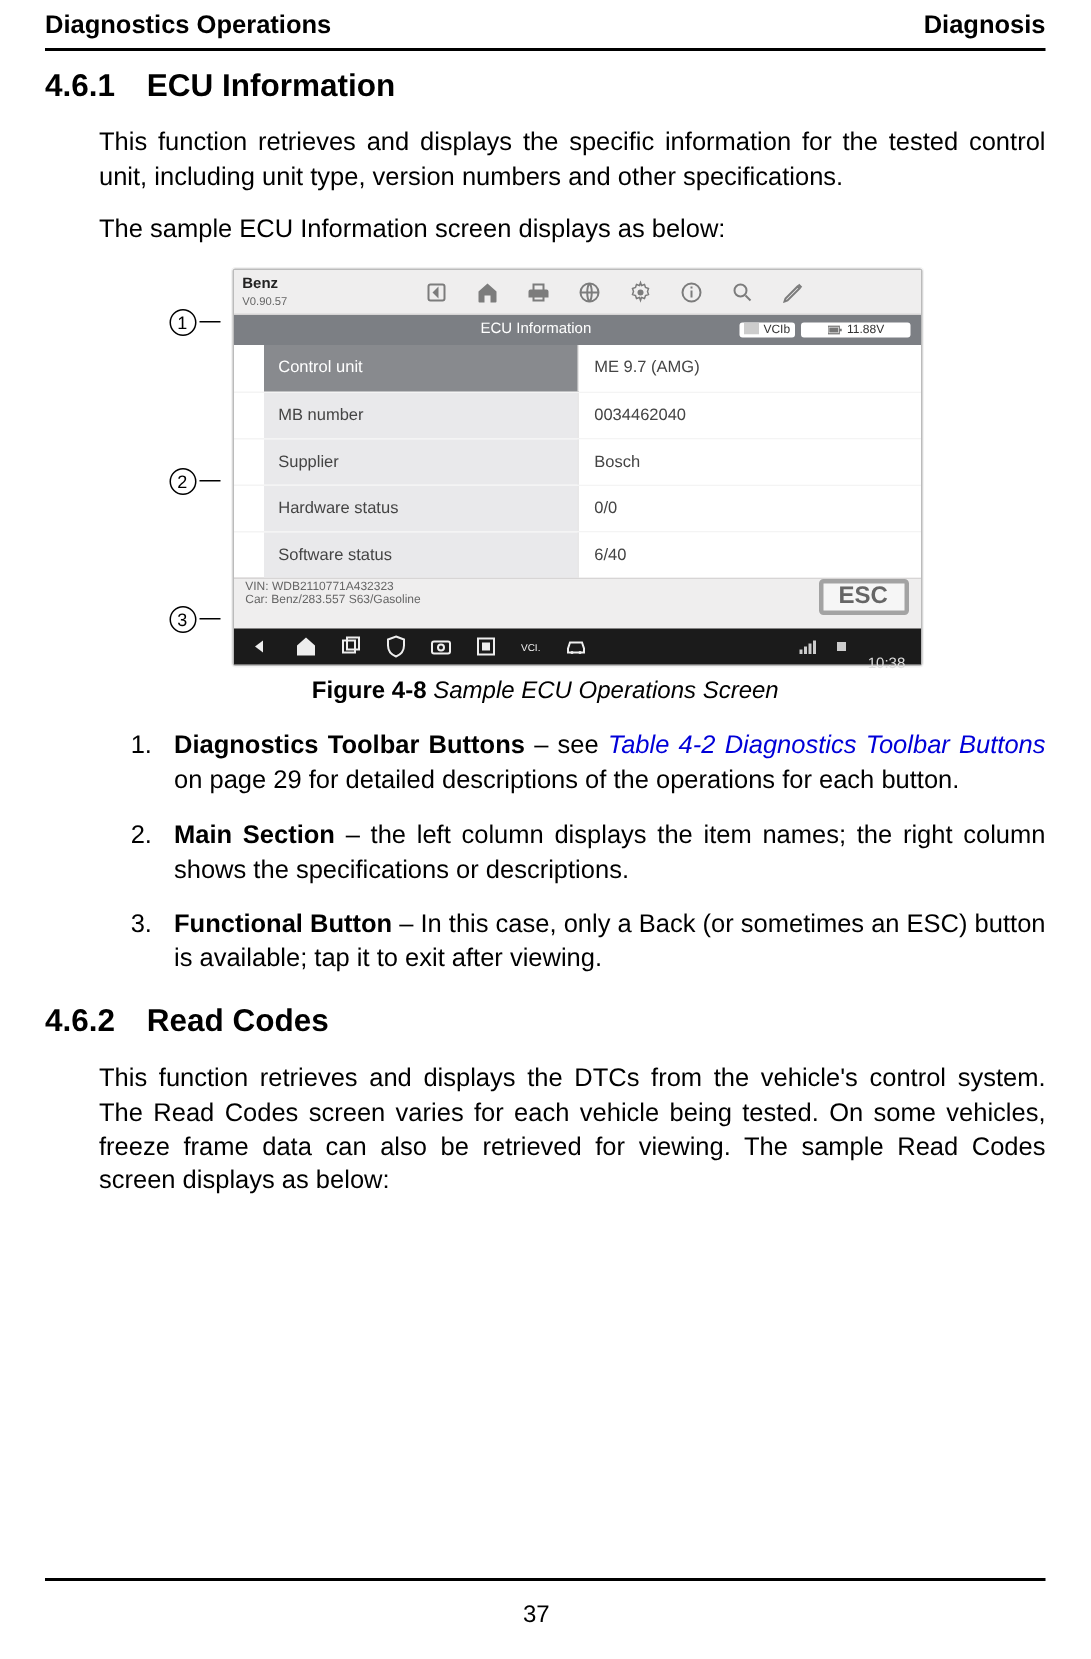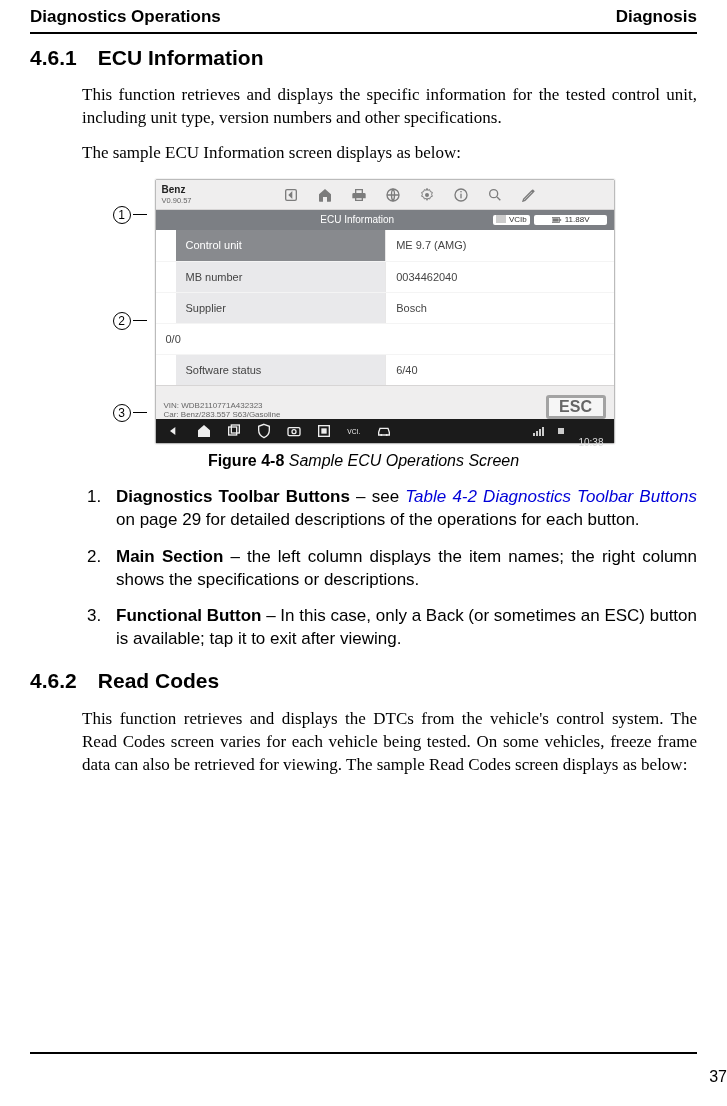--- a/index.html
+++ b/index.html
@@ -22,21 +22,21 @@
     font-family: Arial, Helvetica, sans-serif;
     color: var(--ink);
     font-size: 17px;
     line-height: 1.35;
   }
   .page { padding: 0 30px 30px; position:relative; min-height: var(--page-h); }
   .running-head { display:flex; justify-content:space-between; font-weight:700; padding:6px 0 3px;gap:28px; }
   .running-head + hr { border:none; border-top:2px solid #000; margin:0 0 10px; }
   h3.sec { font-size:21px; font-weight:700; margin:10px 0 12px; }
   .sec-num { display:inline-block; width:62px; }
-  .body-p { margin:0 0 12px 52px; text-align:justify;font-family:Liberation Serif, serif; }
+  .body-p { margin:0 0 12px 36px; text-align:justify; }
   ol.numlist { margin:8px 0 16px 52px; padding-left:24px; }
   ol.numlist li { margin:0 0 14px; padding-left:10px; text-align:justify; }
   ol.numlist li .lead { font-weight:700; }
   a.xref { color: var(--link); font-style: italic; text-decoration:none; }
   .figure-wrap { margin:14px auto 4px; display:flex; align-items:center; justify-content:center; gap:8px; }
   .callouts { display:flex; flex-direction:column; gap:0; font-size:13px; }
   .callout { display:flex; align-items:center; gap:2px; height:28px; }
   .callout .num { display:inline-flex; width:18px; height:18px; border:1.5px solid #000; border-radius:50%; align-items:center; justify-content:center; font-size:12px; line-height:1; }
   .callout .tick { display:inline-block; width:14px; border-top:1.5px solid #000; }
   .device {
@@ -55,30 +55,30 @@
   .subbar .batt { background:#fff; color:#333; border-radius:2px; padding:0 18px; font-size:8px; display:flex; align-items:center; gap:3px;}
   .subbar .vcib { background:#fff; color:#333; border-radius:2px; padding:0 3px; font-size:8px; display:flex; gap:3px;}
   .subbar .right-chips { display:flex; gap:4px; align-items:center; }
   .rows { background:#fff; }
   .row { display:flex; height:31px; align-items:stretch; border-top:1px solid #f4f4f4; }
   .row:first-child { border-top:none; }
   .cell-l, .cell-r { display:flex; align-items:center; padding:0 10px; }
   .cell-l { width:46%; background:var(--row-bg); color:#444; border-right:1px solid #e8e7e7;margin-left:20px; }
   .cell-r { flex:1; background:#fff; color:#444; }
   .row.hdr .cell-l { background:var(--head-row-bg); color:#fff; }
-  .footer { background:#efeeee; border-top:1px solid #d7d5d5; height:34px; display:flex; align-items:flex-end; justify-content:space-between; padding:0 8px; }
+  .footer { background:#efeeee; border-top:1px solid #d7d5d5; height:34px; display:flex; align-items:flex-start; justify-content:space-between; padding:0 8px; }
   .vin { font-size:8px; color:#666; line-height:1.15; }
   .esc { width:60px; height:24px; background:#f6f6f6; border:3px solid #a3a3a3; border-radius:3px; display:flex; align-items:center; justify-content:center; font-size:16px; font-weight:700; color:#666; }
   .sysbar { height:24px; background:#1b1b1b; color:#ddd; display:flex; align-items:center; justify-content:space-between; padding:0 10px; }
   .sysbar .lefticons, .sysbar .righticons { display:flex; align-items:center; gap:14px; }
   .sysbar .clock { font-size:10px; color:#ddd;margin-top:23px; }
   .caption { text-align:center; margin:6px 0 14px; font-size:16px; }
   .caption .lead { font-weight:700; }
   .caption .ttl { font-style:italic; }
-  .page-num { position:absolute; left:0; right:0; bottom:18px; text-align:right; font-size:16px; }
+  .page-num { position:absolute; left:0; right:12px; bottom:18px; text-align:center; font-size:16px; }
   hr.page-foot { position:absolute; left:30px; right:30px; bottom:44px; border:none; border-top:2px solid #000; }
   .bars3 { display:inline-flex; align-items:flex-end; gap:1px; height:10px; }
   .bars3 span { width:2px; background:#ccc; display:inline-block; }
   .bars3 span:nth-child(1){height:3px;} .bars3 span:nth-child(2){height:5px;}
   .bars3 span:nth-child(3){height:7px;} .bars3 span:nth-child(4){height:9px;}
   .sq { width:6px; height:6px; background:#ccc; display:inline-block; }
 </style>
 </head>
 <body>
 
@@ -182,20 +182,21 @@
         </div>
         <div class="row">
           <div class="cell-l">MB number</div>
           <div class="cell-r">0034462040</div>
         </div>
         <div class="row">
           <div class="cell-l">Supplier</div>
           <div class="cell-r">Bosch</div>
         </div>
         <div class="row">
+          <div class="cell-l">Hardware status</div>
           <div class="cell-r">0/0</div>
         </div>
         <div class="row">
           <div class="cell-l">Software status</div>
           <div class="cell-r">6/40</div>
         </div>
       </div>
 
       <div class="footer">
         <div class="vin">

